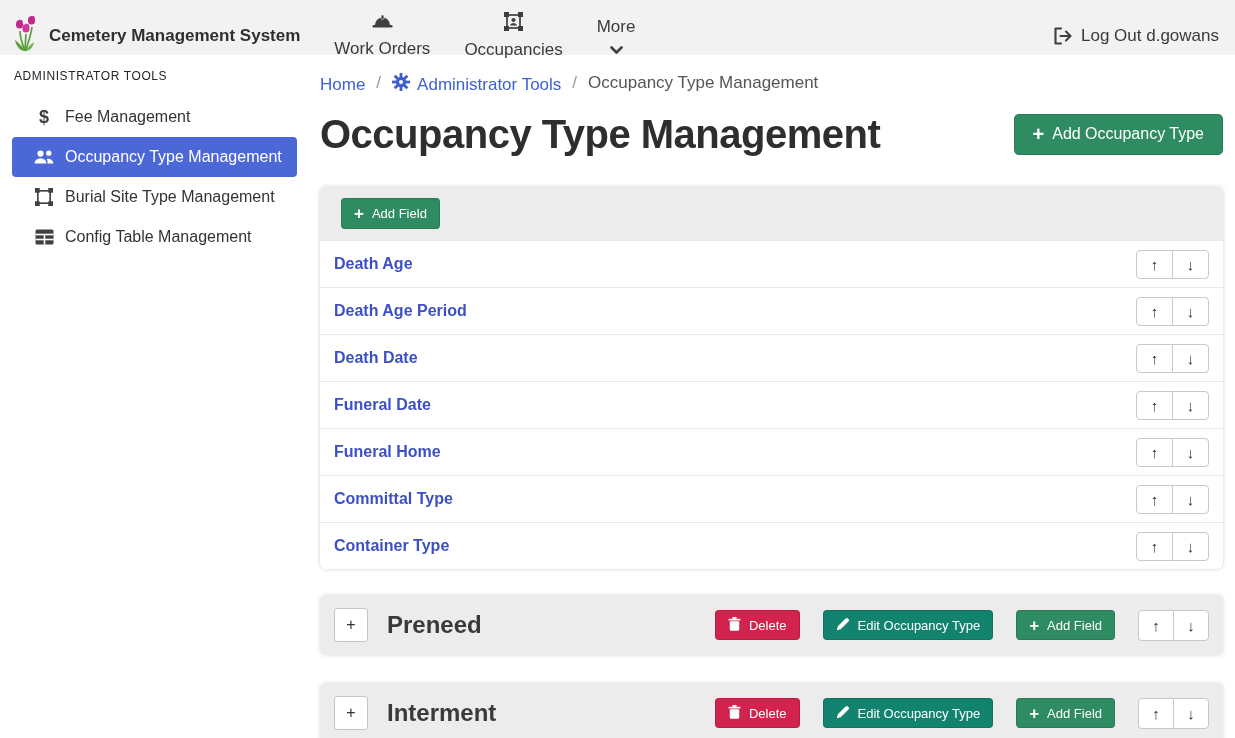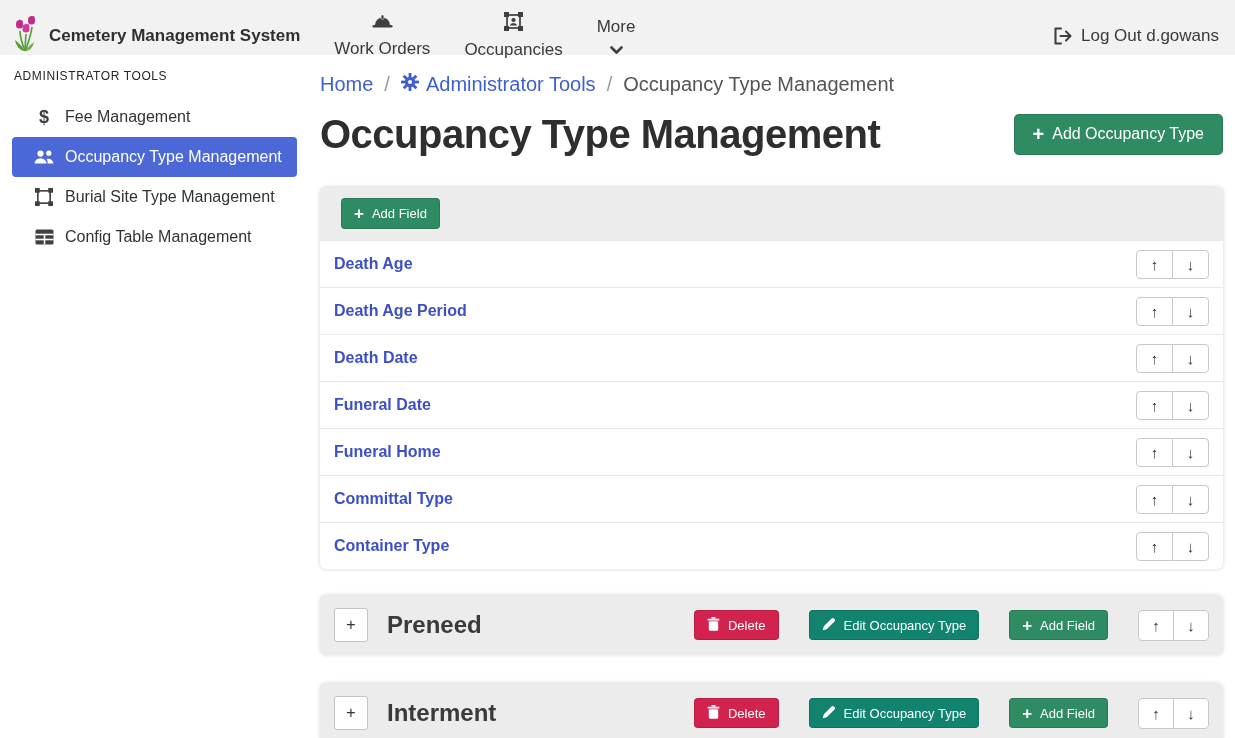--- a/index.html
+++ b/index.html
@@ -48,21 +48,21 @@
     width: 24px; margin-right: 9px; display: flex; justify-content: center;
     color: #3f3f3f;
   }
   .side-item.active { background: #4c68d7; color: #ffffff; }
   .side-item.active .s-icon { color: #ffffff; }
   .dollar-glyph { font-size: 18px; font-weight: 700; line-height: 1; }
 
   
   .main { width: 903px; margin-left: 10px; padding-top: 18px; }
 
-  .breadcrumb { display: flex; align-items: center; font-size: 20px; }
+  .breadcrumb { display: flex; font-size: 17px; }
   .crumb-link { color: #3e5fd0; text-decoration: none; display: flex; align-items: center; gap: 7px; cursor: pointer; }
   .crumb-sep { color: #9a9a9a; margin: 0 11px; }
   .crumb-current { color: #555; }
 
   .title-row { display: flex; align-items: center; justify-content: space-between; margin-top: 12px; }
   .page-title { font-size: 40px; font-weight: 700; color: #2e2e2e; letter-spacing: -0.5px; line-height: 1.3; }
 
   .btn {
     display: inline-flex; align-items: center; gap: 8px;
     border: 1px solid rgba(0,0,0,.12); border-radius: 4px;
@@ -111,21 +111,21 @@
     display: flex; align-items: center; padding: 0 14px;
   }
   .section-bar.first { margin-top: 26px; }
   .section-bar.second { margin-top: 28px; }
   .expand-btn {
     width: 34px; height: 34px; background: #fff; border: 1px solid #c4c4c4;
     border-radius: 3px; font-size: 16px; color: #333; cursor: pointer;
     display: flex; align-items: center; justify-content: center; font-family: inherit;
   }
   .section-name { font-size: 24px; font-weight: 700; color: #3a3a3a; margin-left: 19px; }
-  .section-actions { margin-left: auto; display: flex; align-items: center; gap: 30px; }
+  .section-actions { margin-left: auto; display: flex; align-items: center; gap: 23px; }
   .section-actions .btn-sm { height: 30px; }
   .section-bar .arrow-btn { width: 36px; height: 31px; }
 </style>
 </head>
 <body>
 
 <div class="navbar">
   <div class="brand">
     <span>
       <svg width="27" height="36" viewBox="0 0 27 36">

